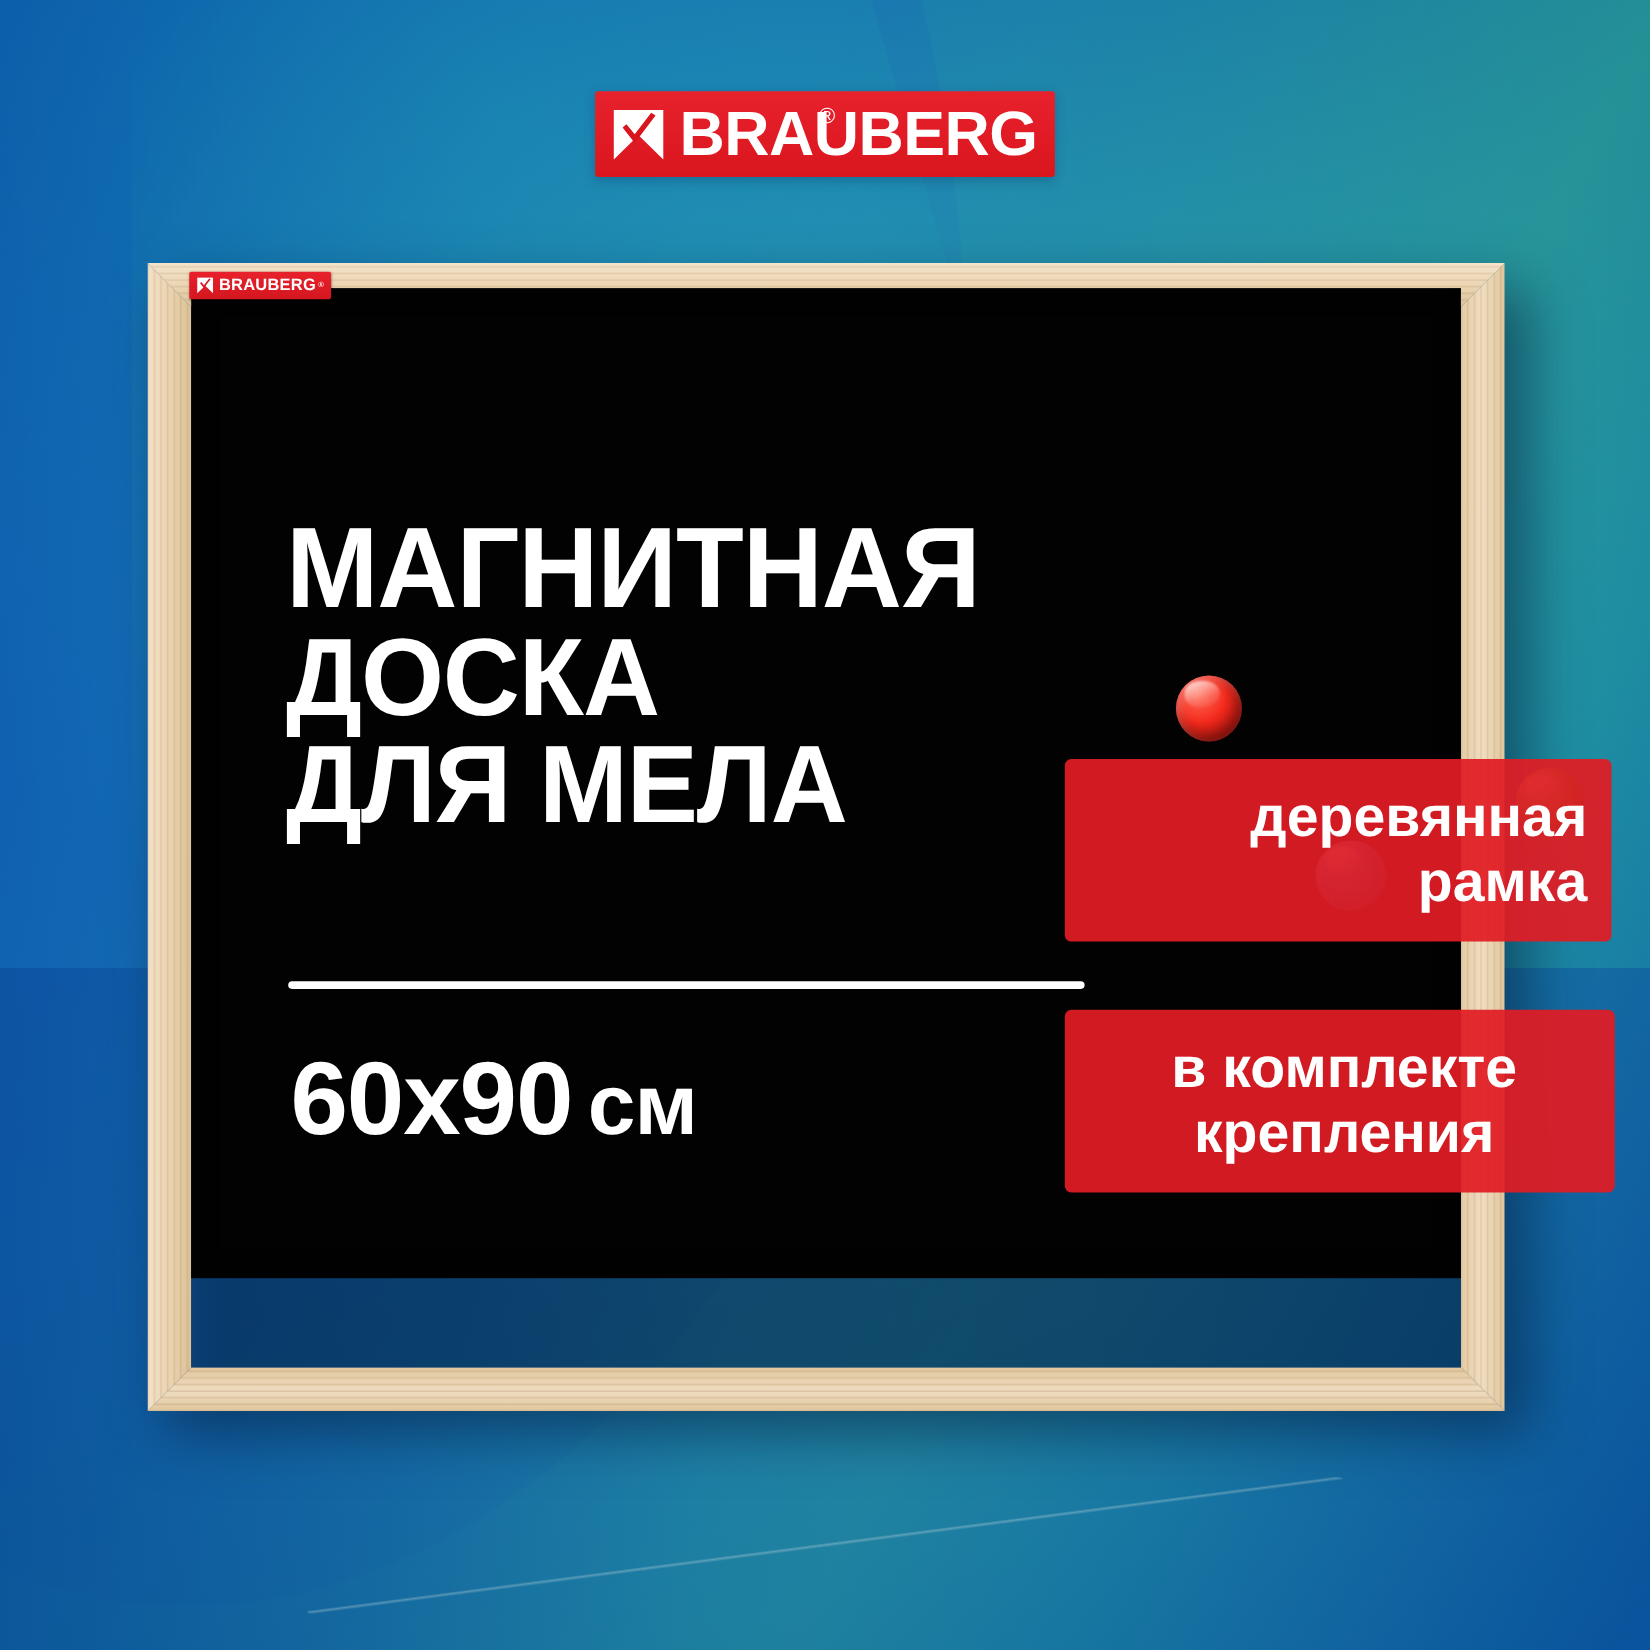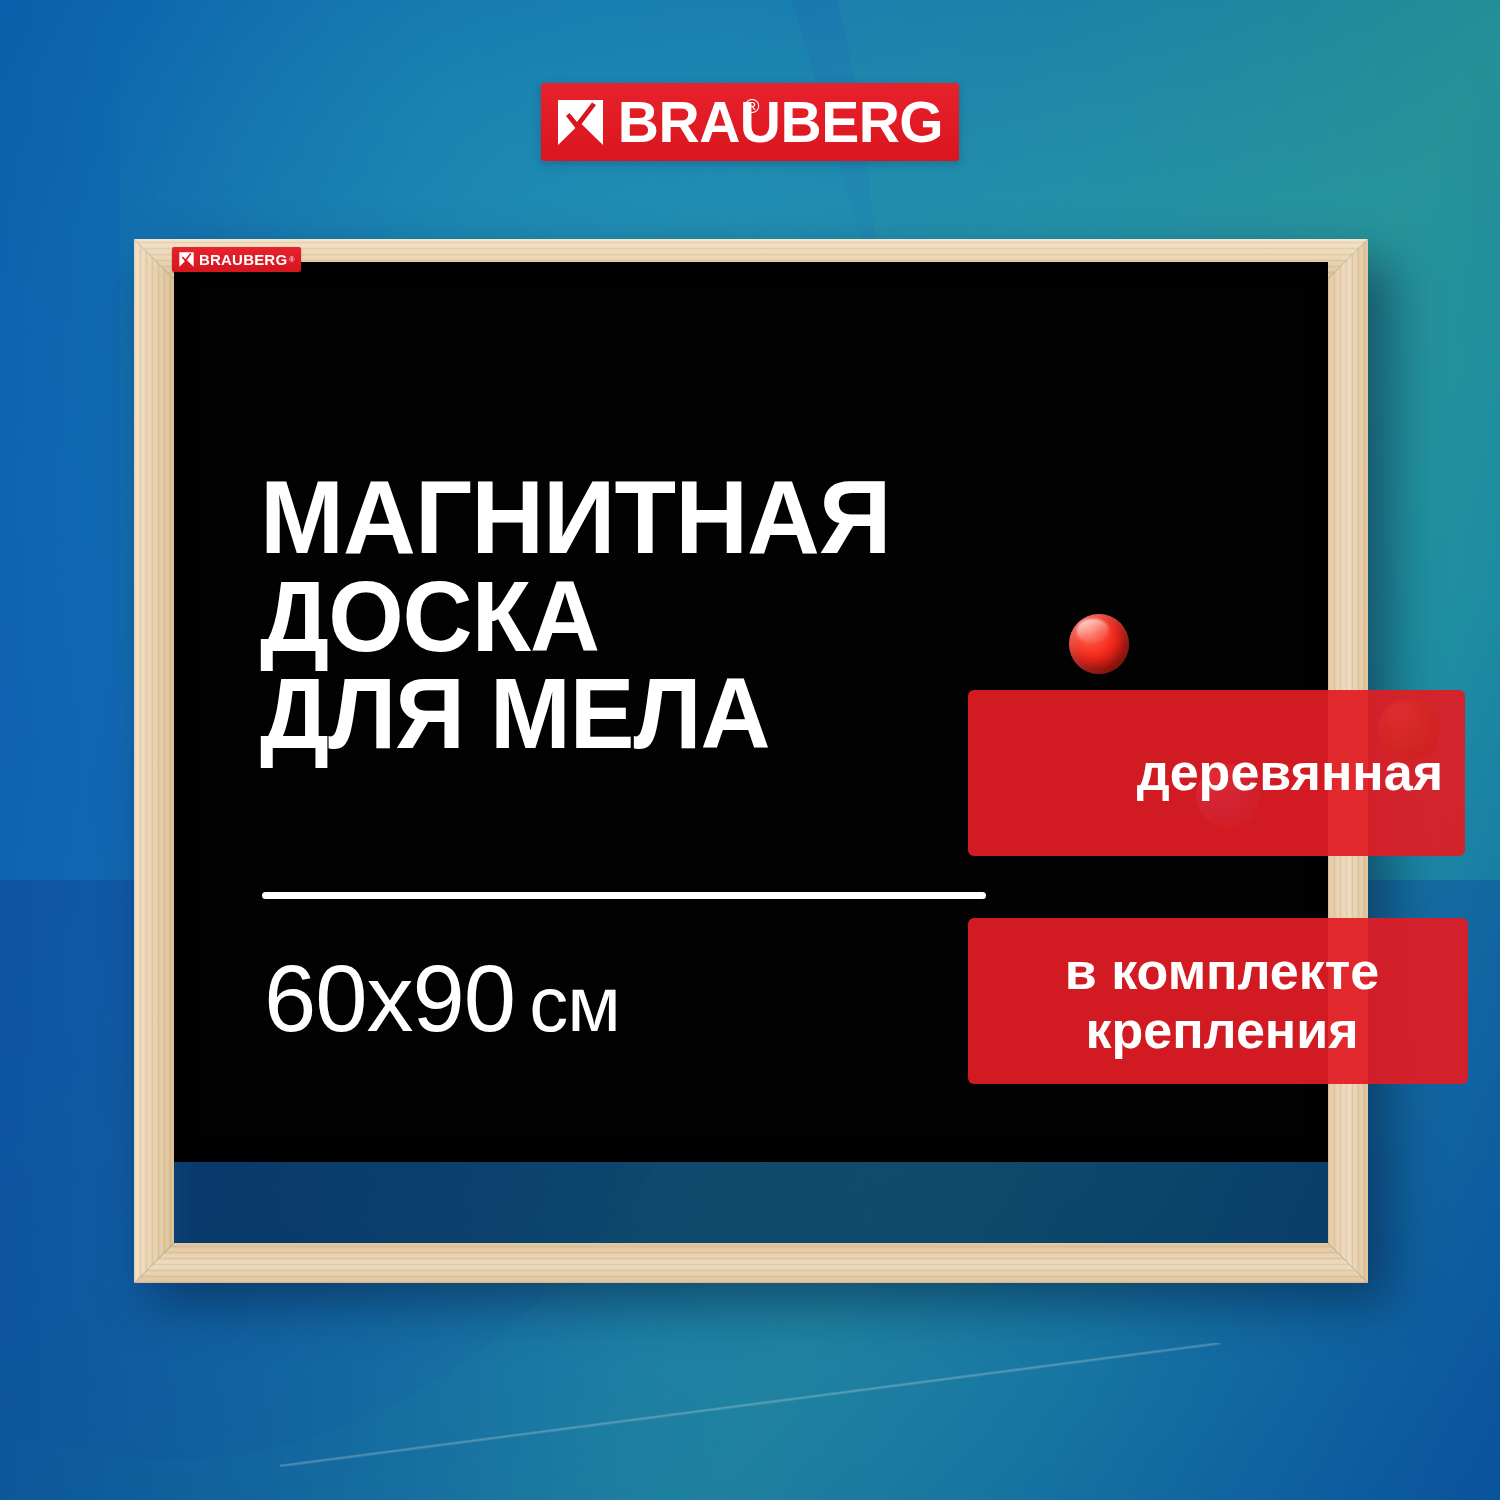--- a/index.html
+++ b/index.html
@@ -227,21 +227,21 @@
     position: absolute;
     left: 88px; top: 630px;
     width: 724px; height: 7px;
     background: #ffffff;
     border-radius: 4px;
   }
   #size-text {
     position: absolute;
     left: 90px; top: 690px;
     color: #ffffff;
-    font-weight: normal;
+    font-weight: bold;
     font-size: 94px;
     line-height: 1;
     letter-spacing: -1px;
     white-space: nowrap;
   }
   #size-text .unit { font-size: 78px; margin-left: 14px; }
 
   
   .magnet {
     position: absolute;
@@ -369,20 +369,21 @@
           <path d="M9 17 L20 31 L39 6 L35 3.5 L20 23 L12.5 14 Z" fill="#d9151e"></path>
         </svg>
       </span>
       <span class="word-sm">BRAUBERG</span>
       <span class="reg-sm">®</span>
     </div>
   </div>
 
   <div class="badge" id="badge-frame">
     <div class="btext">деревянная</div>
+    <div class="btext">рамка</div>
   </div>
 
   <div class="badge" id="badge-mount">
     <div class="btext">в комплекте</div>
     <div class="btext">крепления</div>
   </div>
 
 </div>
 
 </body></html>

